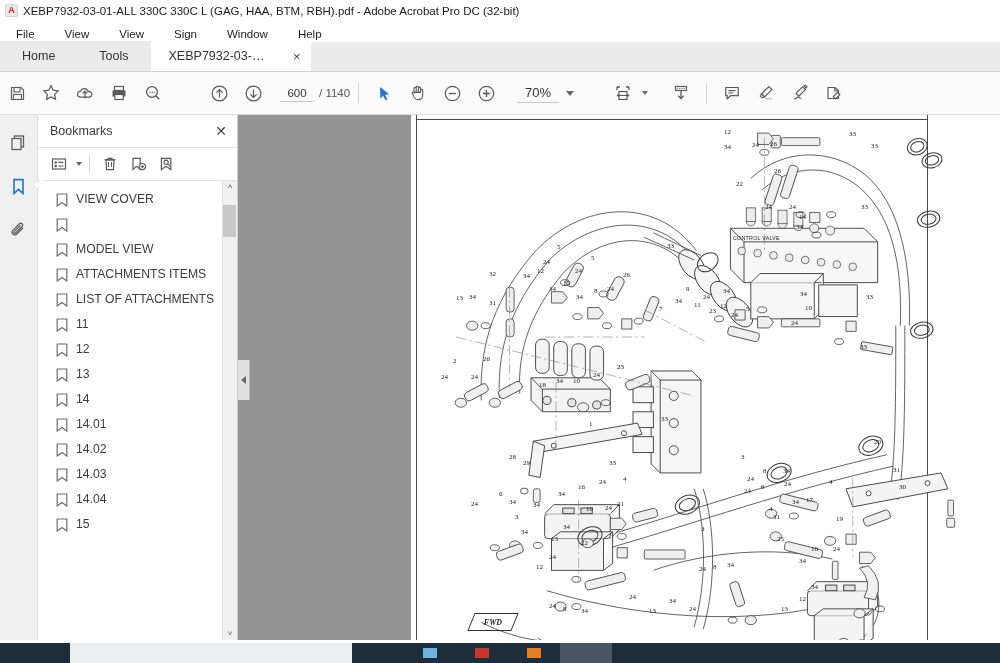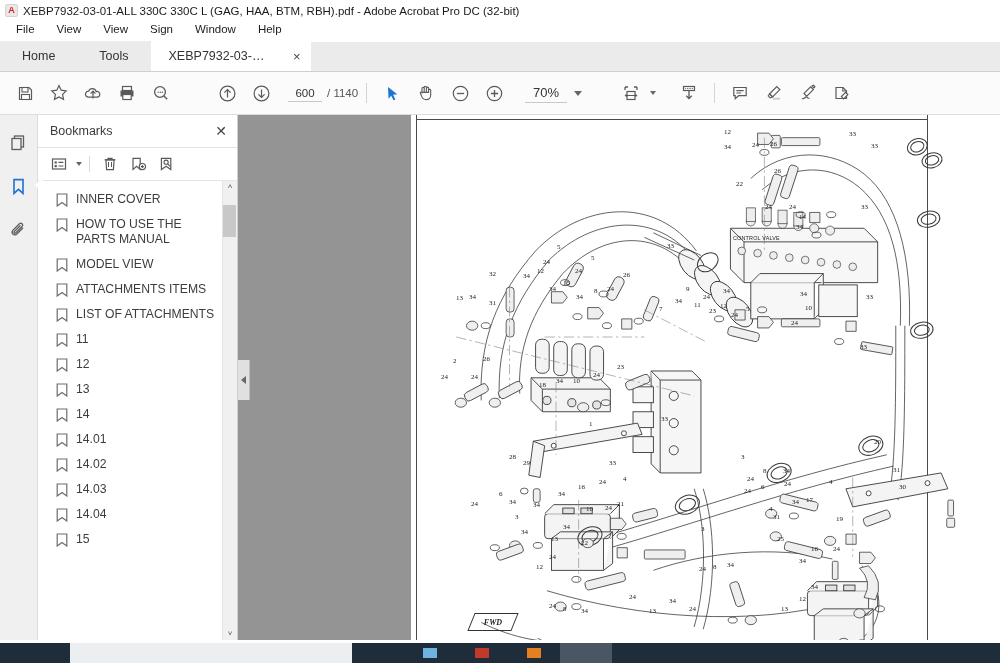--- a/index.html
+++ b/index.html
@@ -18,22 +18,22 @@
   .acro-logo {
     width: 13px; height: 13px; border-radius: 2px;
     background: #e8e8e8; border: 1px solid #d4d4d4;
     display: flex; align-items: center; justify-content: center;
     font-size: 9px; color: #e02020; font-weight: bold; line-height: 1;
   }
   .title-text { font-size: 11.5px; color: #1a1a1a; white-space: nowrap; }
 
   
   .menubar {
-    height: 21px; display: flex; align-items: flex-start;
-    padding-left: 7px; background: #ffffff; gap: 4px;
+    height: 21px; display: flex; align-items: flex-end;
+    padding-left: 7px; background: #ffffff; gap: 12px;
   }
   .menu-item {
     font-size: 11.5px; color: #1c1c1c; padding: 2px 9px; cursor: default;
   }
 
   
   .tabstrip {
     height: 30px; background: #ebebeb; display: flex; align-items: flex-end;
     border-bottom: 1px solid #cfcfcf;
   }
@@ -43,21 +43,21 @@
     background: #ebebeb;
   }
   .tab.active { background: #ffffff; }
   .tab.doc { padding: 0 10px 0 18px; gap: 24px; max-width: 160px; }
   .tab-label { white-space: nowrap; overflow: hidden; text-overflow: ellipsis; }
   .tab-close { font-size: 13px; color: #444; cursor: pointer; }
 
   
   .toolbar {
     height: 43px; background: #fbfbfb; border-bottom: 1px solid #dcdcdc;
-    display: flex; align-items: center; padding: 0 8px;
+    display: flex; align-items: center; padding: 0 0;
   }
   .tb-btn {
     width: 34px; height: 34px; display: flex; align-items: center;
     justify-content: center; cursor: pointer; color: #5a5a5a;
   }
   .tb-sep { width: 1px; height: 20px; background: #d4d4d4; margin: 0 8px; }
   .tb-spacer { width: 32px; }
 
   .pagebox { display: flex; align-items: center; gap: 5px; margin-left: 10px; }
   .page-input {
@@ -430,29 +430,28 @@
       </div>
 
       <div class="bm-listwrap">
         <div class="bm-list" id="bm-list">
             <div class="bm-item">
               <span class="bm-ico">
                 <svg width="12" height="14" viewBox="0 0 12 14">
                   <path d="M1.2 1h9.6v12l-4.8-3.6L1.2 13z" fill="none" stroke="#6d6d6d" stroke-width="1.2"></path>
                 </svg>
               </span>
-              <span class="bm-lbl">INNER COVER</span>
-            </div>
-            <div class="bm-item">
-              <span class="bm-ico">
-                <svg width="12" height="14" viewBox="0 0 12 14">
-                  <path d="M1.2 1h9.6v12l-4.8-3.6L1.2 13z" fill="none" stroke="#6d6d6d" stroke-width="1.2"></path>
-                </svg>
-              </span>
-              <span class="bm-lbl">HOW TO USE THE PARTS MANUAL</span>
+              <span class="bm-lbl">VIEW COVER</span>
+            </div>
+            <div class="bm-item">
+              <span class="bm-ico">
+                <svg width="12" height="14" viewBox="0 0 12 14">
+                  <path d="M1.2 1h9.6v12l-4.8-3.6L1.2 13z" fill="none" stroke="#6d6d6d" stroke-width="1.2"></path>
+                </svg>
+              </span>
             </div>
             <div class="bm-item">
               <span class="bm-ico">
                 <svg width="12" height="14" viewBox="0 0 12 14">
                   <path d="M1.2 1h9.6v12l-4.8-3.6L1.2 13z" fill="none" stroke="#6d6d6d" stroke-width="1.2"></path>
                 </svg>
               </span>
               <span class="bm-lbl">MODEL VIEW</span>
             </div>
             <div class="bm-item">

